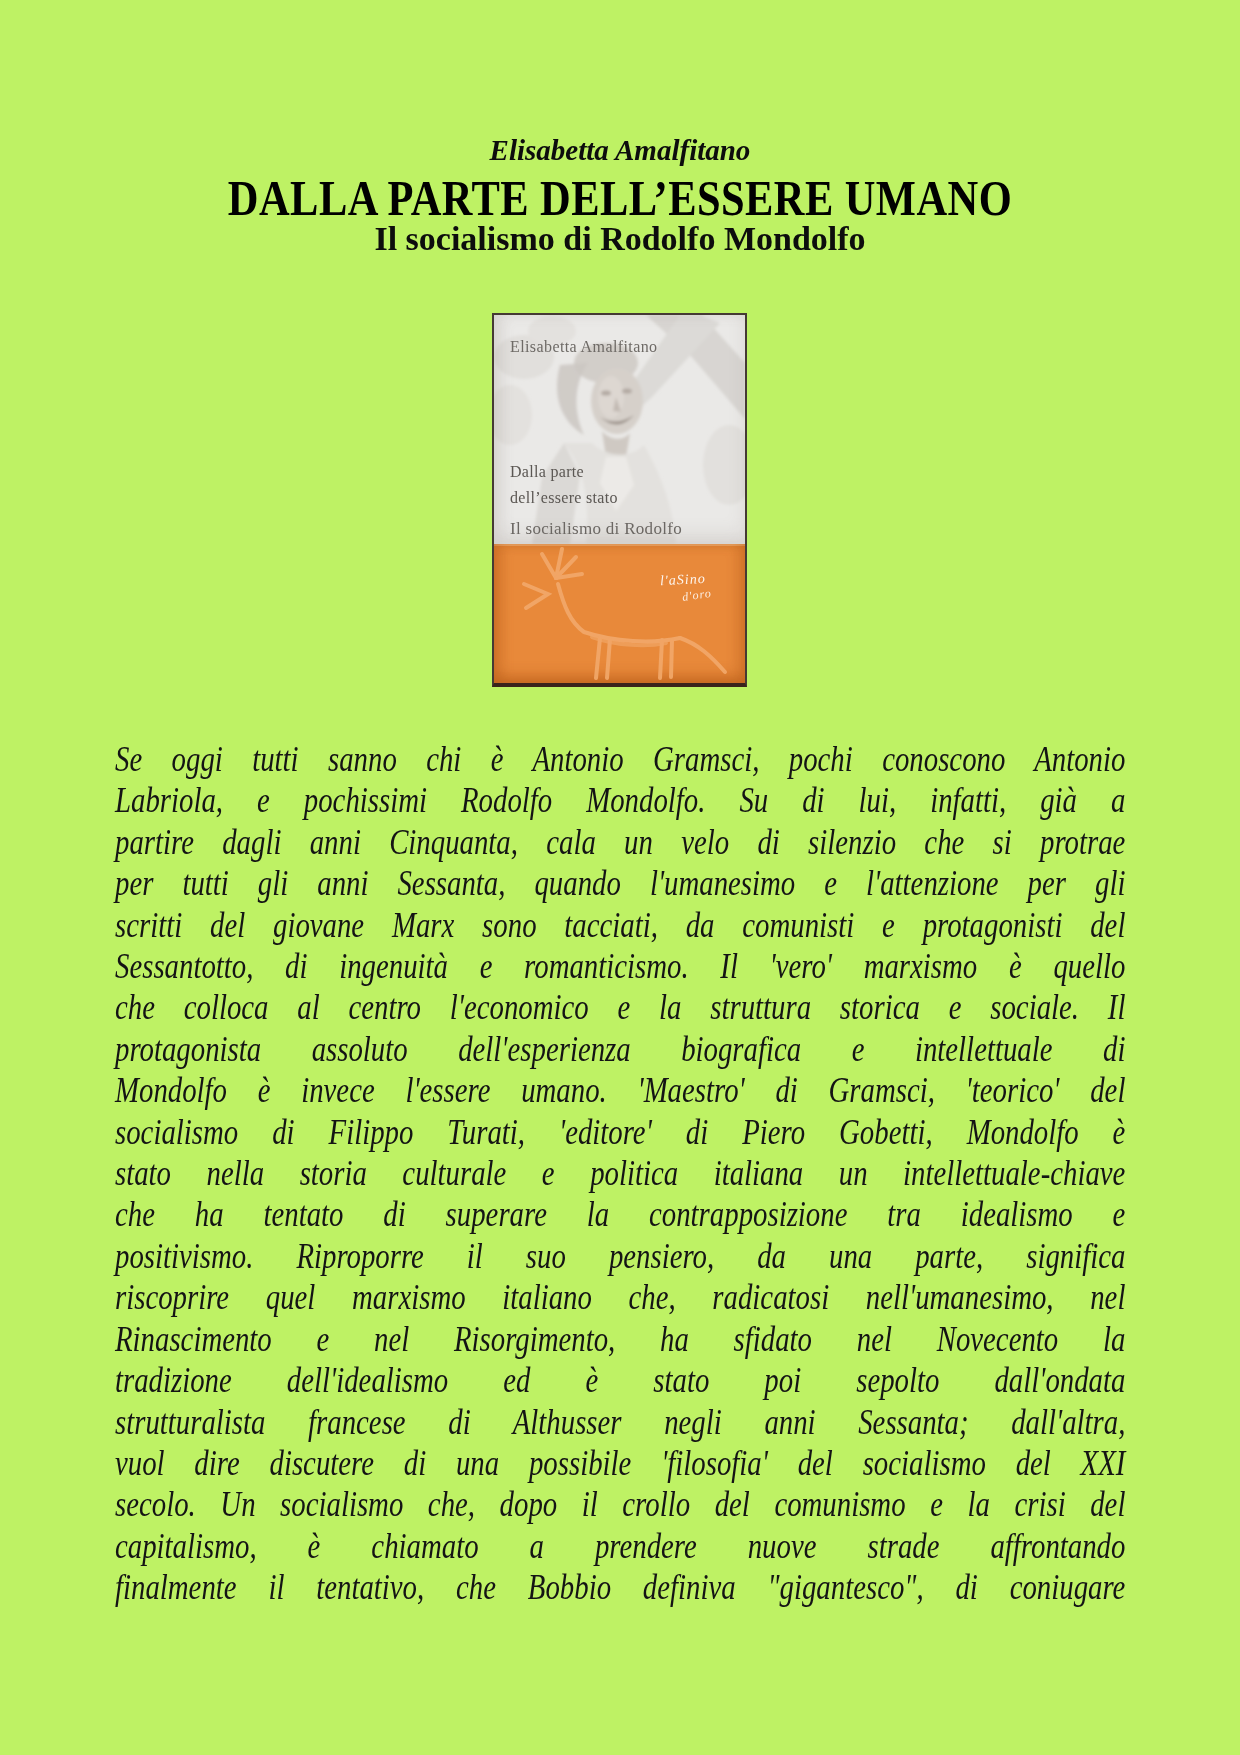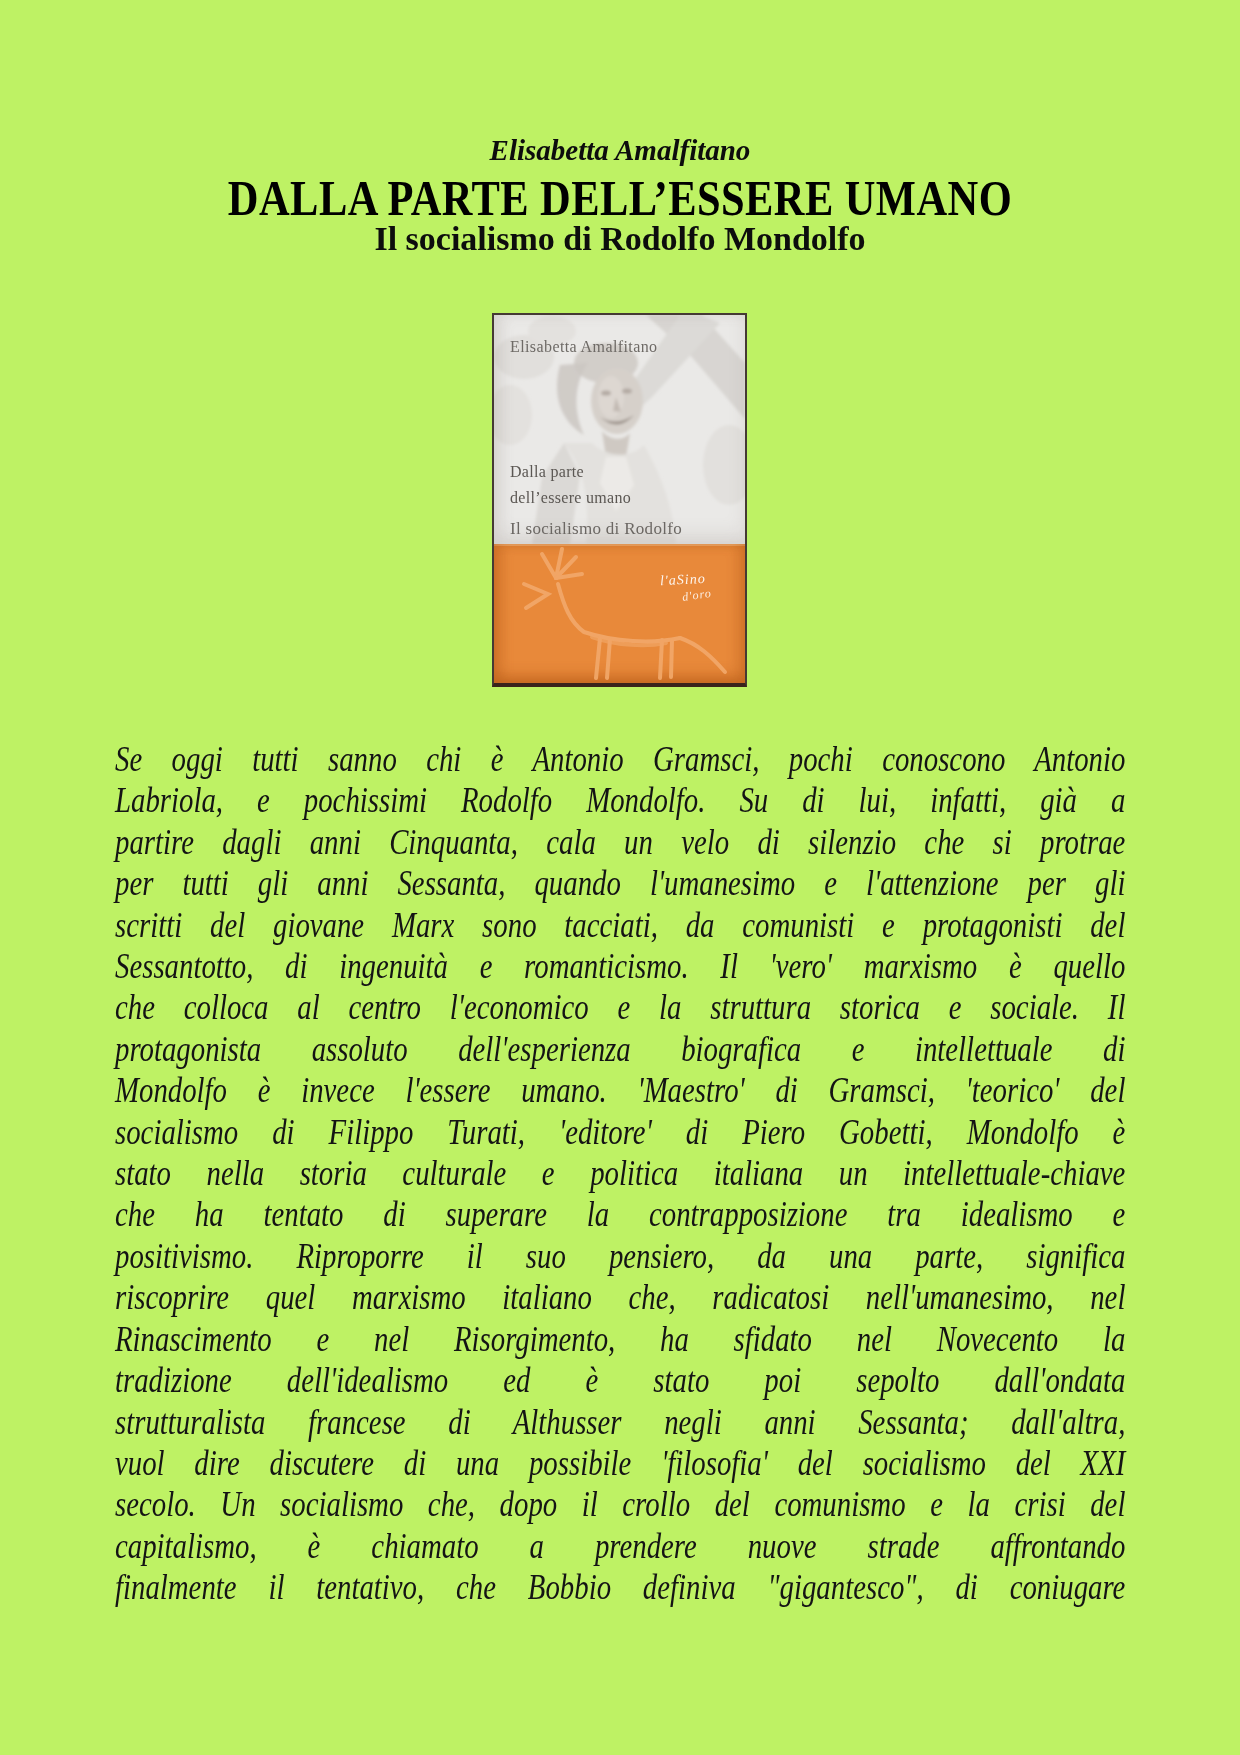--- a/index.html
+++ b/index.html
@@ -126,21 +126,21 @@
         <path d="M112,142 L132,142 L140,170 L122,196 L106,168 Z" fill="#eceae7"></path>
 
         <polygon points="70,128 48,162 38,229 76,229 86,160" fill="#dbd9d6"></polygon>
       </g>
     </svg>
     <div class="cover-gray-shade"></div>
 
     <div class="cover-author">Elisabetta Amalfitano</div>
     <div class="cover-title">
       <div>Dalla parte</div>
-      <div>dell’essere umano</div>
+      <div>dell’essere stato</div>
     </div>
     <div class="cover-subtitle">Il socialismo di Rodolfo Mondolfo</div>
 
     <div class="cover-band">
       <svg class="band-art" width="251" height="139" viewBox="0 0 251 139">
         <g stroke="#f2a96b" stroke-width="4" fill="none" stroke-linecap="round" opacity="0.9">
 
           <path d="M62,34 L48,10"></path>
           <path d="M62,34 L68,5"></path>
           <path d="M62,34 L82,13"></path>

